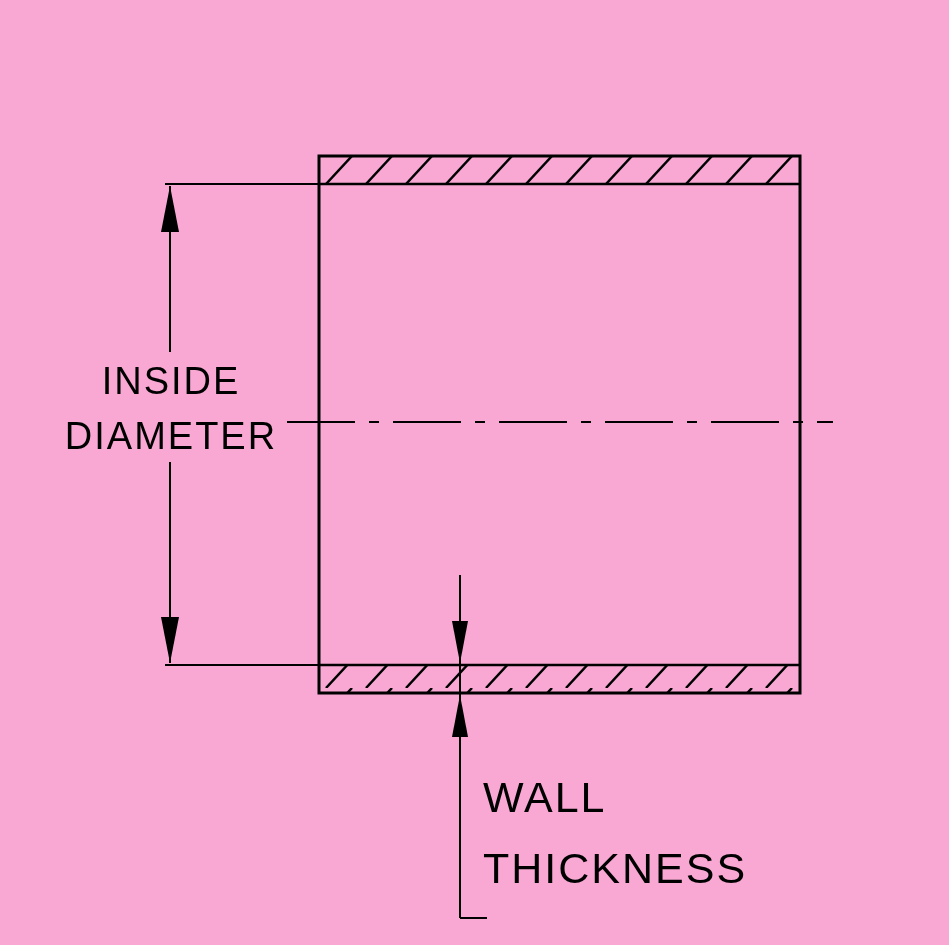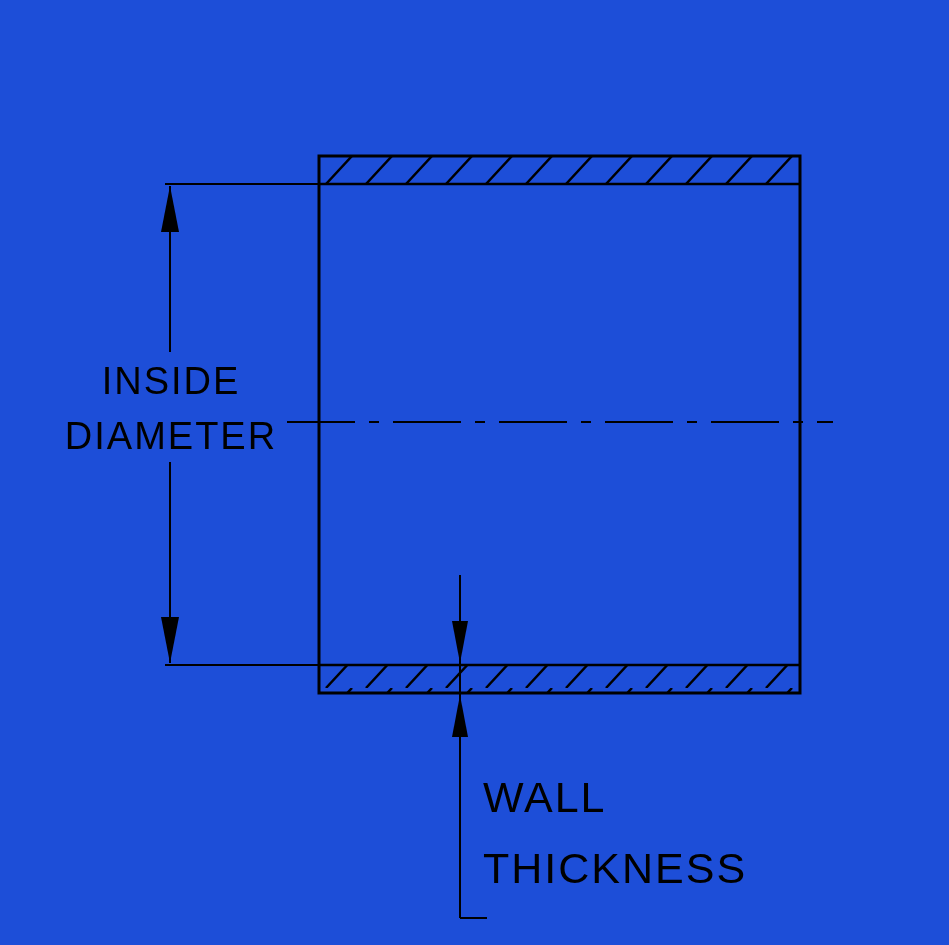--- a/index.html
+++ b/index.html
@@ -7,21 +7,21 @@
     padding: 0;
     width: 949px;
     height: 945px;
     background: #ffffff;
     overflow: hidden;
   }
   .stage {
     position: relative;
     width: 949px;
     height: 945px;
-    background: #1d4ed8;
+    background: #f9a8d4;
   }
   svg { display: block; }
 
   .outline    { fill: none; stroke: #000000; stroke-width: 3; }
   .wall-line  { stroke: #000000; stroke-width: 2.5; }
   .hatch-rect { stroke: none; }
   .dim-line   { stroke: #000000; stroke-width: 2; fill: none; }
   .ext-line   { stroke: #000000; stroke-width: 2; }
   .centerline { stroke: #000000; stroke-width: 2; stroke-dasharray: 68 14 10 14; }
   .arrowhead  { fill: #000000; stroke: none; }

